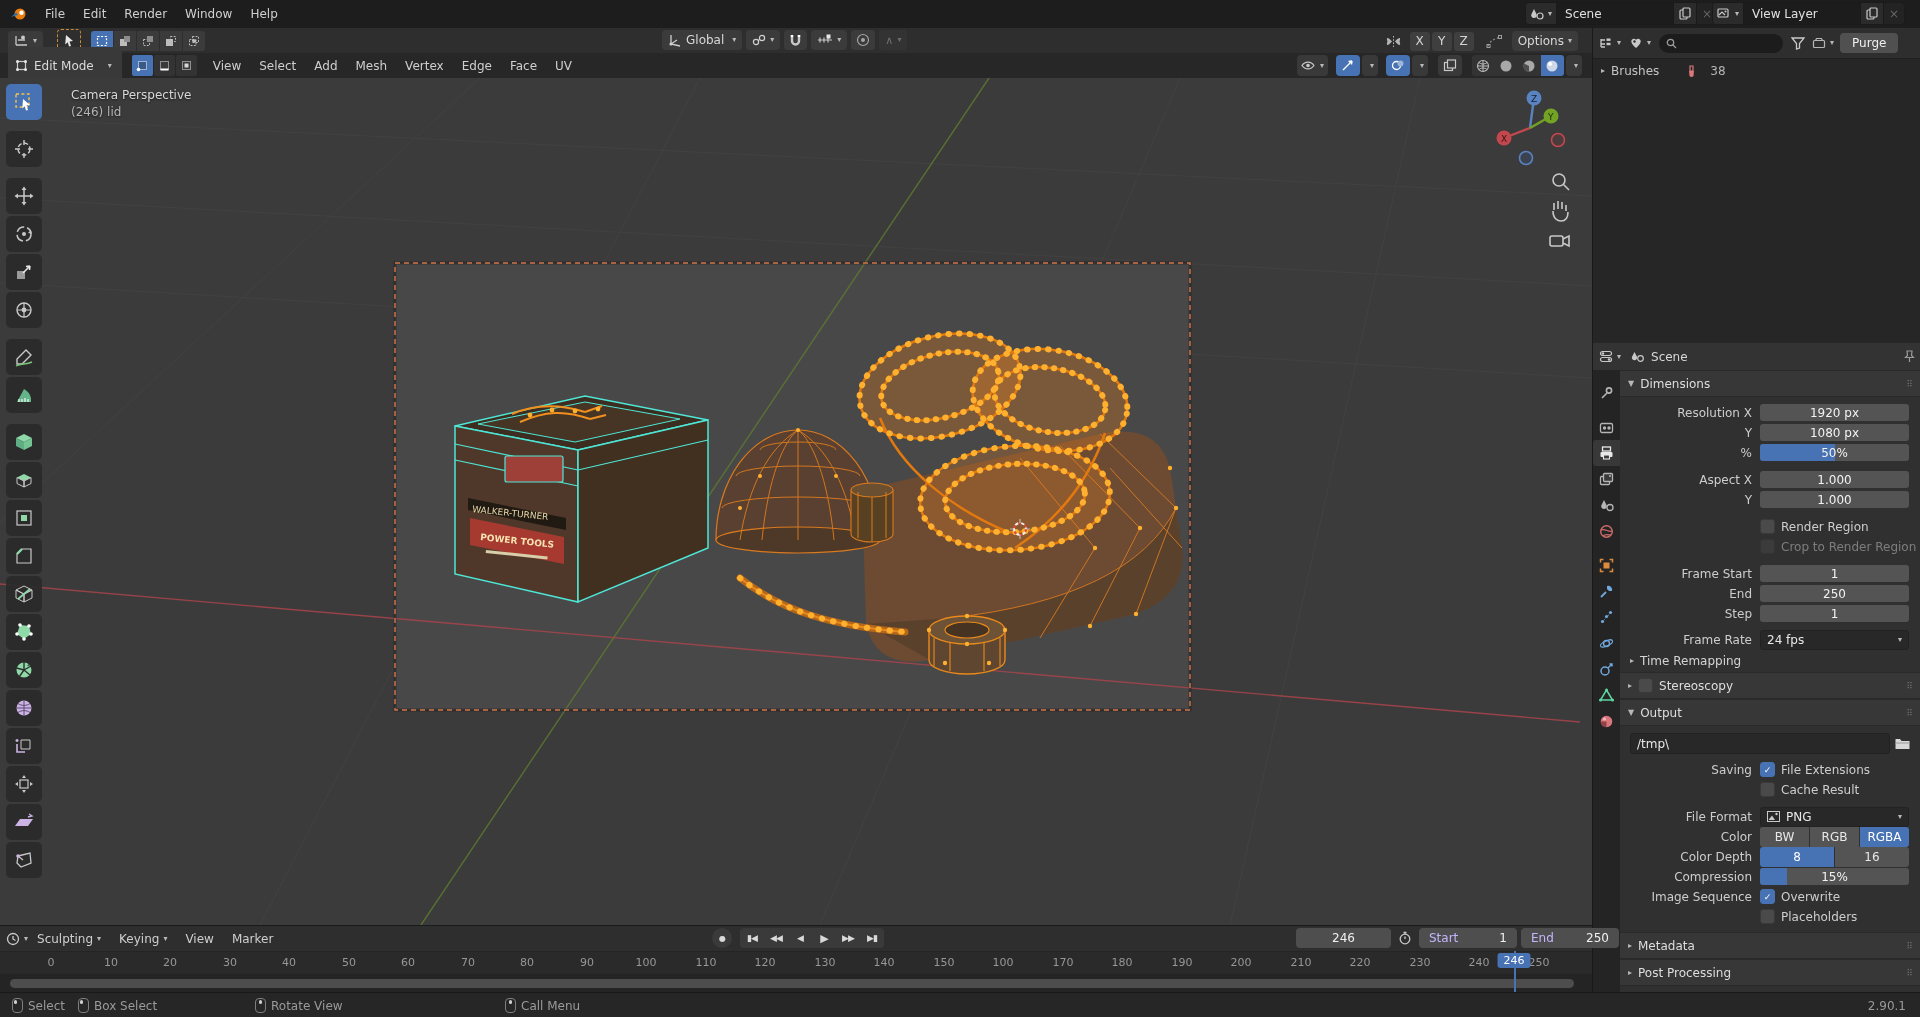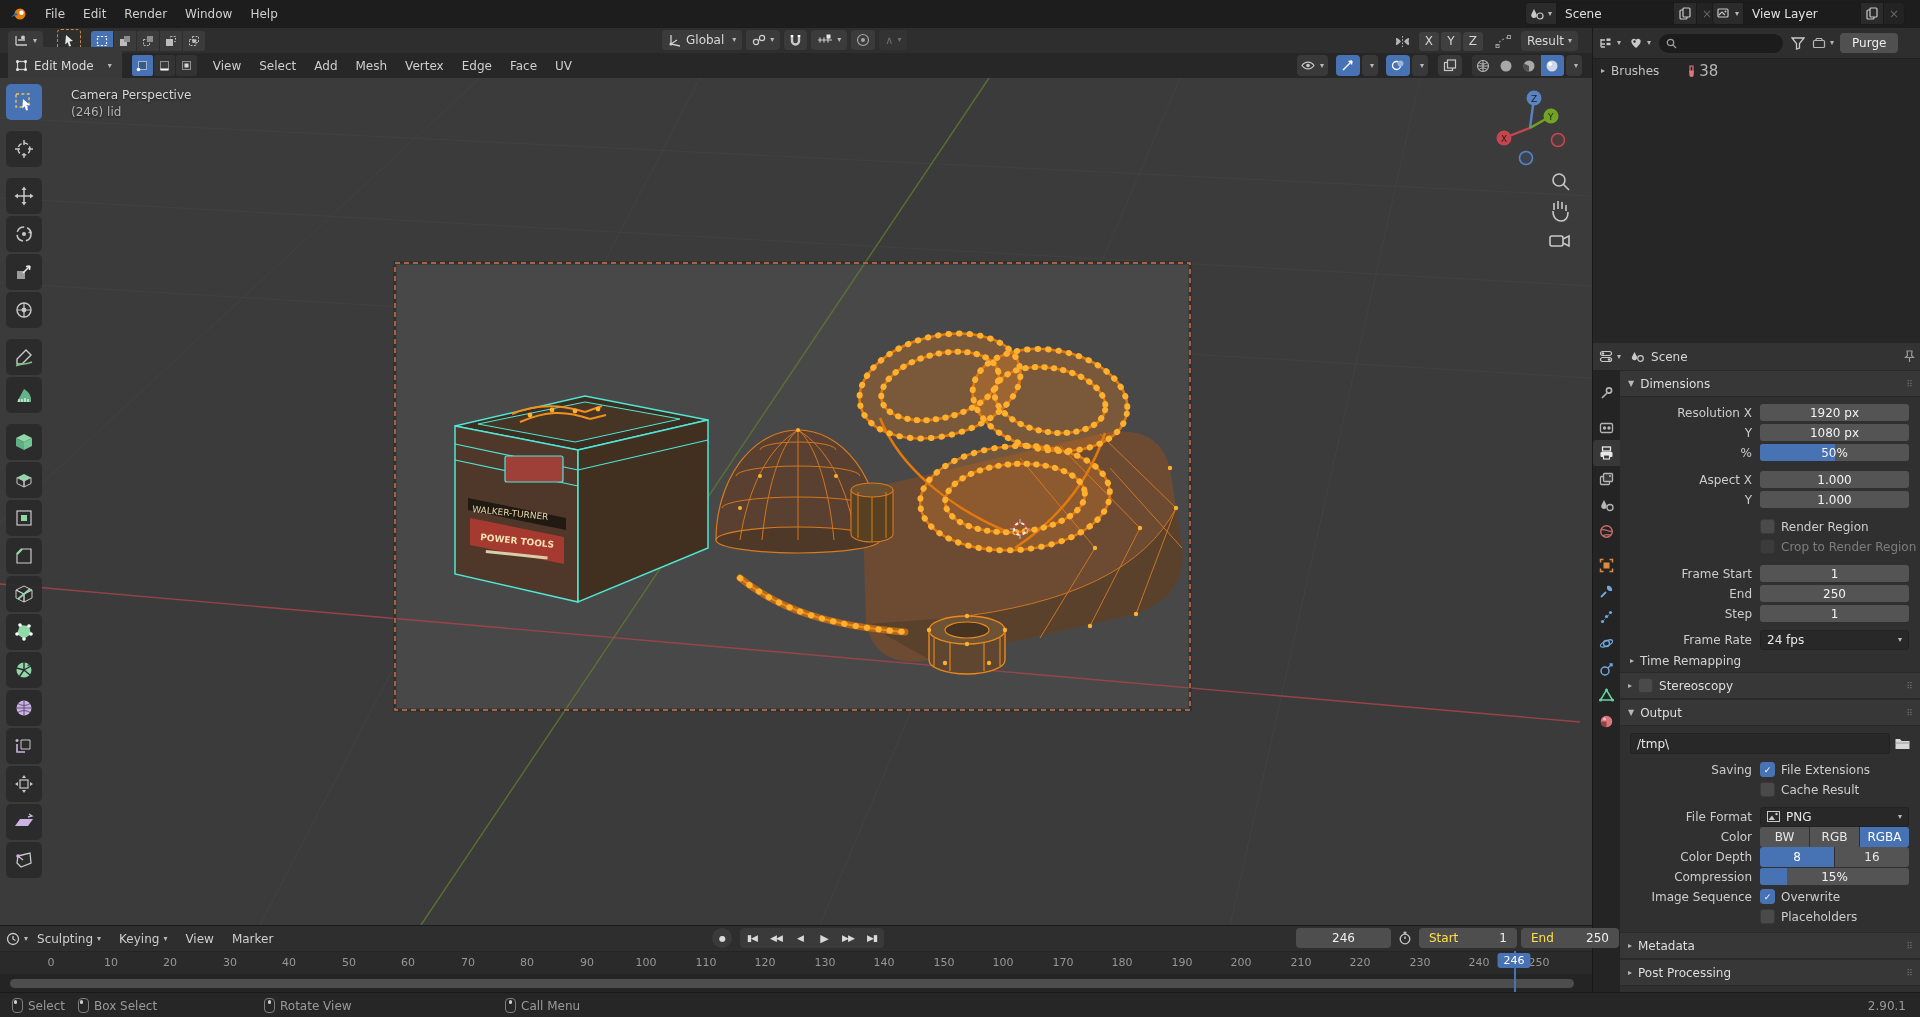--- a/index.html
+++ b/index.html
@@ -78,21 +78,21 @@
   #tlhead{display:flex;align-items:center;height:25px;padding:0 6px;}
   .transport{display:flex;align-items:center;background:#3a3a3a;border-radius:4px;height:20px;}
   .tbtn{width:24px;height:20px;display:flex;align-items:center;justify-content:center;color:#d9d9d9;font-size:9px;letter-spacing:-1px;}
   #ruler{position:absolute;left:0;top:25px;width:1592px;height:23px;background:#2a2a2a;border-top:1px solid #242424;}
   .rnum{position:absolute;top:4px;transform:translateX(-50%);color:#979797;font-size:11px;}
   #tlscroll{position:absolute;left:0;top:48px;width:1592px;height:19px;background:#242424;}
   .scrollpill{position:absolute;left:10px;right:18px;top:5px;height:9px;background:#4d4d4d;border-radius:5px;}
   .playhead{position:absolute;left:1514px;top:25px;width:2px;height:42px;background:#4772b3;}
   .framebadge{position:absolute;left:1514px;top:27px;transform:translateX(-50%);background:#4772b3;color:#fff;border-radius:3px;padding:1px 6px;font-size:11px;}
   .tfield{height:20px;background:#4e4e4e;border-radius:4px;display:flex;align-items:center;justify-content:center;color:#f0f0f0;padding:0 10px;}
-  .tfield .lab{color:#fde047;margin-right:14px;}
+  .tfield .lab{color:#c4b5fd;margin-right:14px;}
   
   #statusbar{left:0;top:992px;width:1920px;height:25px;background:#262626;border-top:1px solid #191919;color:#9a9a9a;}
   .mi{width:9px;height:13px;border:1px solid #7e7e7e;border-radius:4px;margin-right:5px;position:relative;display:inline-block;vertical-align:-2px;}
   .mi i{position:absolute;top:1px;width:3px;height:4px;background:#cfcfcf;border-radius:2px;}
   .mi.l i{left:1px}.mi.m i{left:3px}
   .sbitem{position:absolute;top:0;height:25px;display:flex;align-items:center;}
   svg{display:block;}
 </style>
 </head>
 <body>
@@ -248,21 +248,21 @@
       <span class="axbtn">Y</span>
       <span class="axbtn">Z</span>
       <span style="margin:0 10px">
         <svg width="16" height="13" viewBox="0 0 16 13">
             <path d="M2 11 C5 4,10 4,14 2" stroke="#8f8f8f" stroke-width="1.2" stroke-dasharray="2 2" fill="none"></path>
             <rect x="1" y="9.5" width="3" height="3" fill="none" stroke="#9f9f9f"></rect>
             <rect x="12.5" y="0.5" width="3" height="3" fill="none" stroke="#9f9f9f"></rect>
           </svg>
       </span>
       <span class="tsbtn" style="margin-right:0">
-        <span>Result</span>
+        <span>Options</span>
         <span class="caret">▾</span>
       </span>
     </div>
   </div>
 
   <div id="vpheader" class="abs">
     <span class="hbtn" style="margin-left:8px;padding-right:10px">
       <svg width="13" height="13" viewBox="0 0 13 13" style="margin-right:6px">
           <rect x="2.5" y="2.5" width="8" height="8" fill="none" stroke="#c9c9c9" stroke-width="1.2"></rect>
           <circle cx="2.5" cy="2.5" r="1.5" fill="#e8e8e8"></circle>
@@ -718,21 +718,21 @@
         </span>
         <span class="purge">Purge</span>
       </div>
       <div class="row" style="height:24px;padding:0 8px">
         <span class="caret" style="margin:0 6px 0 0">▸</span>
         <span style="color:#c5c5c5">Brushes</span>
         <svg width="13" height="13" viewBox="0 0 13 13" style="margin-left:26px">
             <path d="M5 1 L8 1 L8 6 L5 6 Z" fill="none" stroke="#d9777d" stroke-width="1.2"></path>
             <path d="M4 6 L9 6 L8.5 11 C7.5 12.4,5.5 12.4,4.5 11 Z" fill="#d9777d"></path>
           </svg>
-        <span style="font-size:15px;color:#b5b5b5;margin-left:1px">38</span>
+        <span style="font-size:12px;color:#b5b5b5;margin-left:12px">38</span>
       </div>
     </div>
 
     <div id="props">
       <div id="propshead">
         <span class="row">
           <svg width="14" height="13" viewBox="0 0 14 13">
               <rect x="1.5" y="1.5" width="11" height="4" rx="2" fill="none" stroke="#c9c9c9" stroke-width="1.2"></rect>
               <circle cx="4" cy="3.5" r="1.2" fill="#c9c9c9"></circle>
               <rect x="1.5" y="7.5" width="11" height="4" rx="2" fill="none" stroke="#c9c9c9" stroke-width="1.2"></rect>
@@ -1110,21 +1110,21 @@
           <i></i>
         </span>
         <span>Select</span>
       </span>
     <span class="sbitem" style="left:78px">
         <span class="mi l">
           <i></i>
         </span>
         <span>Box Select</span>
       </span>
-    <span class="sbitem" style="left:264px">
+    <span class="sbitem" style="left:255px">
         <span class="mi m">
           <i></i>
         </span>
         <span>Rotate View</span>
       </span>
     <span class="sbitem" style="left:505px">
         <span class="mi m">
           <i></i>
         </span>
         <span>Call Menu</span>

